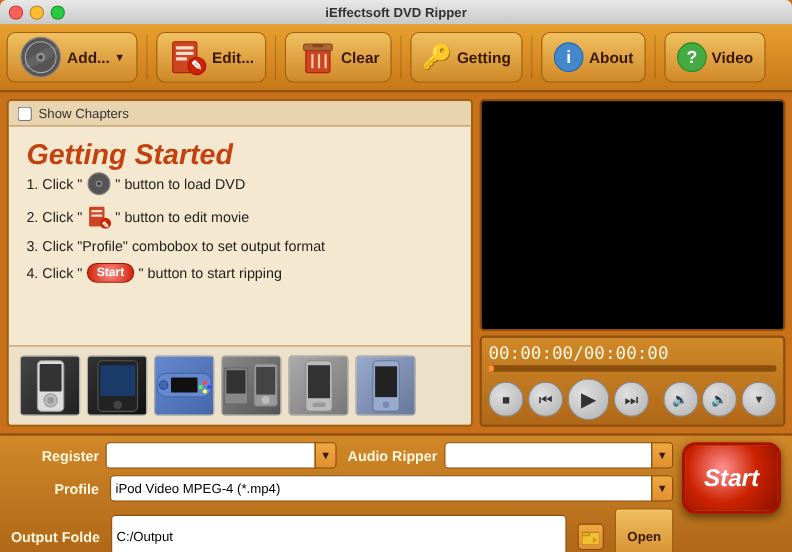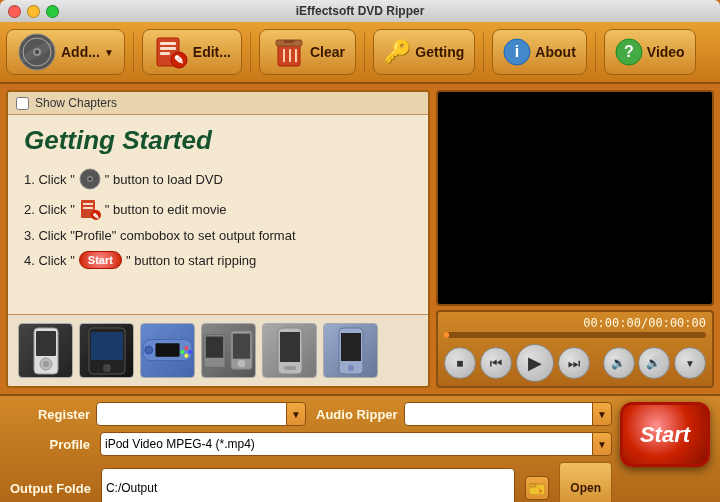--- a/index.html
+++ b/index.html
@@ -102,25 +102,24 @@
       gap: 6px;
       border-bottom: 1px solid #c09060;
       font-size: 12px;
       color: #333;
     }
     .getting-started-content {
       padding: 10px 16px;
       flex: 1;
     }
     .getting-started-title {
-      color: #14532d;
+      color: #c2410c;
       font-size: 26px;
       font-weight: bold;
       font-style: italic;
-      margin-bottom: 12px;
     }
     .step {
       font-size: 13px;
       color: #222;
       margin-bottom: 8px;
       display: flex;
       align-items: center;
       gap: 4px;
     }
     .start-badge {
@@ -165,23 +164,22 @@
       border: 2px solid #8b5010;
       border-radius: 4px;
     }
     .player-controls-area {
       background: linear-gradient(to bottom, #d08828, #b06818);
       border: 2px solid #8b5010;
       border-radius: 4px;
       padding: 4px 6px;
     }
     .time-display {
-      text-align: right;
       color: #fff8e0;
-      font-size: 12px;
+      font-size: 16px;
       font-family: monospace;
       margin-bottom: 2px;
     }
     .progress-bar-container {
       background: #8b5010;
       height: 6px;
       border-radius: 3px;
       margin-bottom: 6px;
       position: relative;
     }

